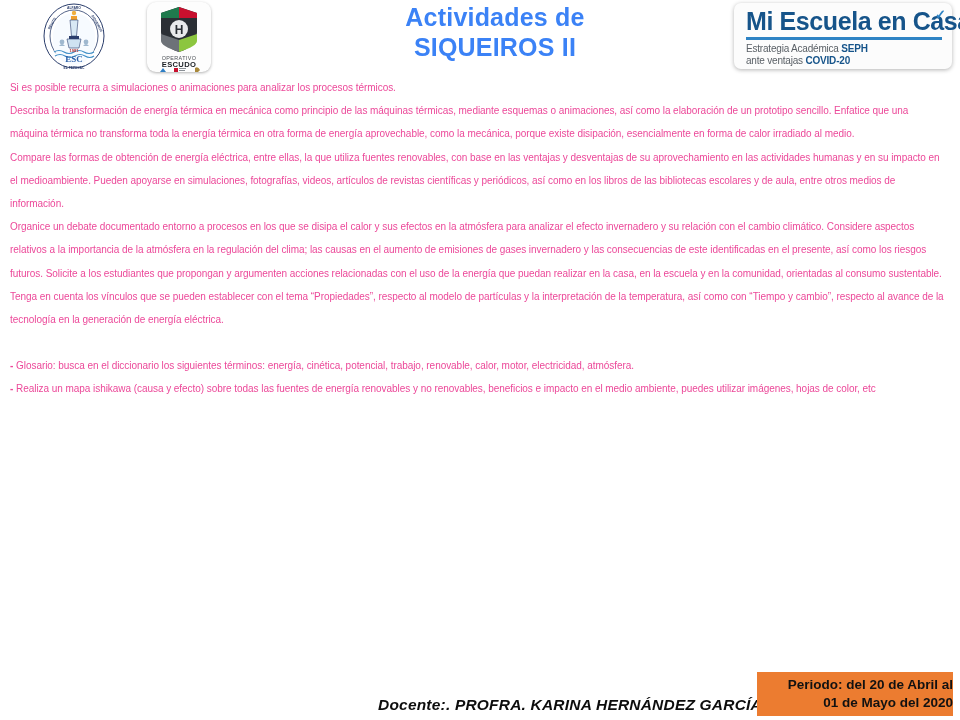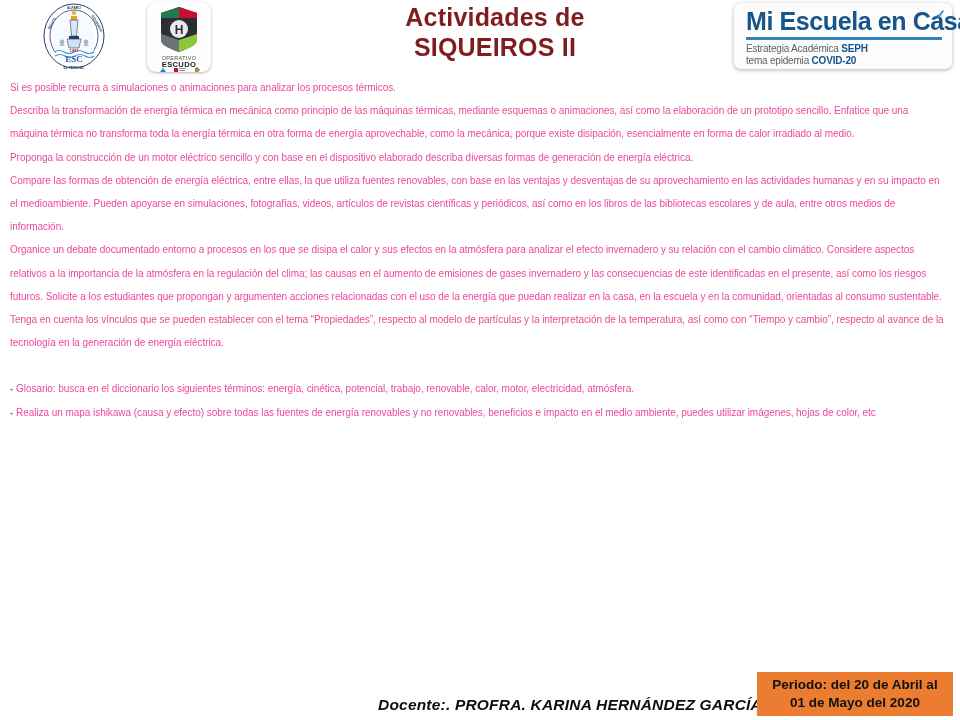--- a/index.html
+++ b/index.html
@@ -51,21 +51,21 @@
     left: 330px;
     top: 3px;
     width: 330px;
     text-align: center;
     line-height: 1.18;
   }
   .title-block .tline {
     font-size: 25px;
     font-weight: bold;
     letter-spacing: .2px;
-    color: #7f1d1d;
+    color: #3b82f6;
     white-space: nowrap;
   }
 
   
   .mec {
     position: absolute;
     right: 8px;
     top: 3px;
     width: 218px;
     height: 66px;
@@ -141,21 +141,21 @@
   .periodo {
     position: absolute;
     left: 757px;
     top: 672px;
     width: 196px;
     height: 44px;
     background: #ec7c30;
     box-sizing: border-box;
     display: flex;
     flex-direction: column;
-    align-items: center;
+    align-items: flex-end;
     justify-content: center;
     text-align: center;
   }
   .periodo .pl {
     font-size: 13.5px;
     font-weight: bold;
     color: #111111;
     line-height: 18px;
     white-space: nowrap;
   }
@@ -219,28 +219,27 @@
   <div class="title-block">
     <div class="tline">Actividades de</div>
     <div class="tline">SIQUEIROS II</div>
   </div>
 
   <div class="mec">
     <div class="mec-check">✓</div>
     <div class="mec-top">Mi Escuela en Casa</div>
     <div class="mec-rule"></div>
     <div class="mec-sub"><span>Estrategia Académica </span><b>SEPH</b></div>
-    <div class="mec-sub"><span>tema epidemia </span><b>COVID-20</b></div>
+    <div class="mec-sub"><span>ante ventajas </span><b>COVID-20</b></div>
   </div>
 </div>
 
 <div class="doc">
   <p class="para">Si es posible recurra a simulaciones o animaciones para analizar los procesos térmicos.</p>
   <p class="para">Describa la transformación de energía térmica en mecánica como principio de las máquinas térmicas, mediante esquemas o animaciones, así como la elaboración de un prototipo sencillo. Enfatice que una máquina térmica no transforma toda la energía térmica en otra forma de energía aprovechable, como la mecánica, porque existe disipación, esencialmente en forma de calor irradiado al medio.</p>
-  <p class="para">Proponga la construcción de un motor eléctrico sencillo y con base en el dispositivo elaborado describa diversas formas de generación de energía eléctrica.</p>
   <p class="para">Compare las formas de obtención de energía eléctrica, entre ellas, la que utiliza fuentes renovables, con base en las ventajas y desventajas de su aprovechamiento en las actividades humanas y en su impacto en el medioambiente. Pueden apoyarse en simulaciones, fotografías, videos, artículos de revistas científicas y periódicos, así como en los libros de las bibliotecas escolares y de aula, entre otros medios de información.</p>
   <p class="para">Organice un debate documentado entorno a procesos en los que se disipa el calor y sus efectos en la atmósfera para analizar el efecto invernadero y su relación con el cambio climático. Considere aspectos relativos a la importancia de la atmósfera en la regulación del clima; las causas en el aumento de emisiones de gases invernadero y las consecuencias de este identificadas en el presente, así como los riesgos futuros. Solicite a los estudiantes que propongan y argumenten acciones relacionadas con el uso de la energía que puedan realizar en la casa, en la escuela y en la comunidad, orientadas al consumo sustentable.</p>
   <p class="para">Tenga en cuenta los vínculos que se pueden establecer con el tema “Propiedades”, respecto al modelo de partículas y la interpretación de la temperatura, así como con “Tiempo y cambio”, respecto al avance de la tecnología en la generación de energía eléctrica.</p>
 
   <div class="spacer"></div>
 
   <p class="para bullet"><b class="dash">-</b> <span>Glosario: busca en el diccionario los siguientes términos: energía, cinética, potencial, trabajo, renovable, calor, motor, electricidad, atmósfera.</span></p>
   <p class="para bullet"><b class="dash">-</b> <span>Realiza un mapa ishikawa (causa y efecto) sobre todas las fuentes de energía renovables y no renovables, beneficios e impacto en el medio ambiente, puedes utilizar imágenes, hojas de color, etc</span></p>
 </div>
 

